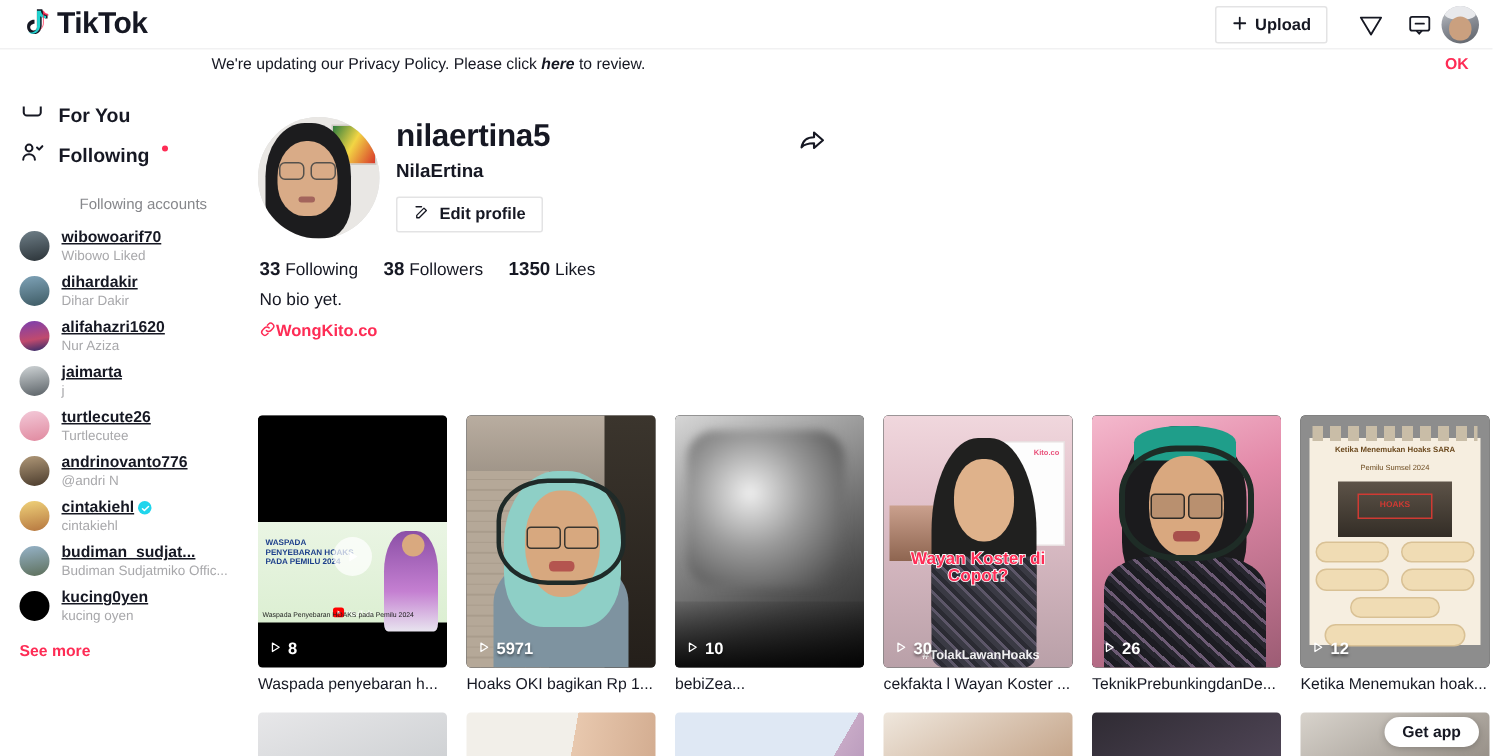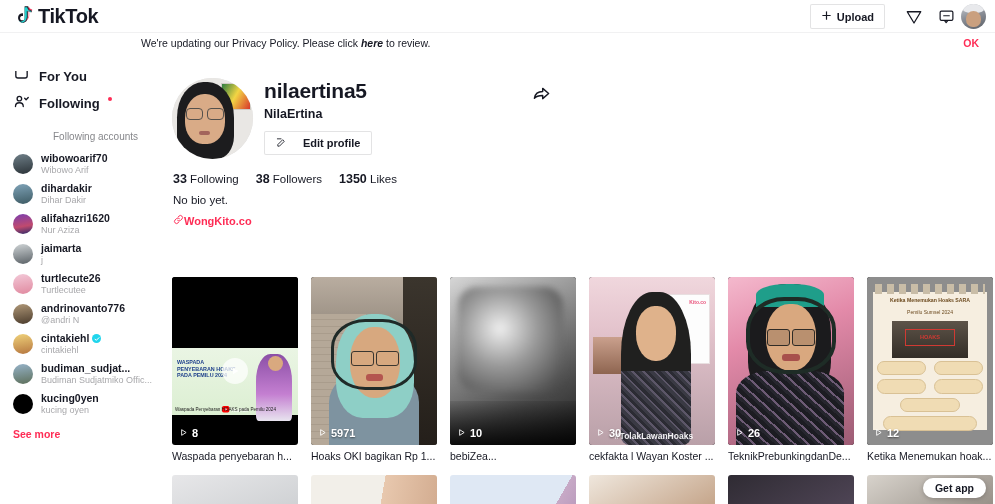--- a/index.html
+++ b/index.html
@@ -117,21 +117,21 @@
     display: flex; align-items: center; gap: 8px;
     height: 30px; padding-left: 13px; cursor: pointer;
   }
   .acct-pic {
     width: 20px; height: 20px; border-radius: 50%;
     flex-shrink: 0; overflow: hidden; position: relative;
   }
   .acct-meta { display: flex; flex-direction: column; line-height: 1.12; min-width: 0; }
   .acct-name {
     font-size: 10.5px; font-weight: 700; color: #161823;
-    white-space: nowrap; display: flex; align-items: center; gap: 3px;
+    white-space: nowrap; display: flex; align-items: center; gap: 3px; text-decoration: underline;
   }
   .acct-sub { font-size: 9px; color: #a8a8ab; white-space: nowrap; }
   .verified {
     width: 9px; height: 9px; border-radius: 50%;
     background: #20d5ec; display: inline-flex;
     align-items: center; justify-content: center; flex-shrink: 0;
   }
   .see-more {
     font-size: 10.5px; color: #fe2c55; font-weight: 600;
     padding: 9px 0 0 13px; cursor: pointer;
@@ -172,21 +172,21 @@
   .share-btn {
     position: absolute; left: 364px; top: 10px;
     width: 24px; height: 24px; cursor: pointer;
     display: flex; align-items: center; justify-content: center;
   }
   .edit-btn {
     position: absolute; left: 99px; top: 60px;
     height: 24px; padding: 0 11px;
     border: 1px solid rgba(22,24,35,0.12); border-radius: 2px;
     background: #fff; cursor: pointer;
-    display: flex; align-items: center; gap: 16px;
+    display: flex; align-items: center; gap: 6px;
     font-size: 11px; font-weight: 700; color: #161823;
     font-family: "Liberation Sans", sans-serif;
   }
   .stats {
     position: absolute; left: 8px; top: 101px;
     display: flex; gap: 17px; font-size: 11.5px; color: #161823;
   }
   .stat b { font-weight: 700; font-size: 12.5px; }
   .stat span { color: #161823; }
   .bio { position: absolute; left: 8px; top: 123px; font-size: 11.5px; }
@@ -431,21 +431,21 @@
 
 
   <div class="section-title">Following accounts</div>
 
   <div class="acct">
     <div class="acct-pic" style="background:linear-gradient(170deg,#6f7f88,#2b3338);"></div>
     <div class="acct-meta">
       <span class="acct-name">
           <span>wibowoarif70</span>
         </span>
-      <span class="acct-sub">Wibowo Arif</span>
+      <span class="acct-sub">Wibowo Liked</span>
     </div>
   </div>
   <div class="acct">
     <div class="acct-pic" style="background:linear-gradient(170deg,#7fa3b8,#3d5a63);"></div>
     <div class="acct-meta">
       <span class="acct-name">
           <span>dihardakir</span>
         </span>
       <span class="acct-sub">Dihar Dakir</span>
     </div>
@@ -658,20 +658,21 @@
 
     <div class="vcard">
       <div class="vthumb">
         <div class="t4-bg"></div>
         <div class="t4-shelf"></div>
         <div class="t4-board"></div>
         <div class="t4-kito">Kito.co</div>
         <div class="t4-hijab"></div>
         <div class="t4-pat"></div>
         <div class="t4-face"></div>
+        <div class="t4-ol">Wayan Koster di Copot?</div>
         <div class="t4-hash">#TolakLawanHoaks</div>
         <div class="views">
           <span>
             <svg width="9" height="9" viewBox="0 0 24 24" fill="none" stroke="#fff" stroke-width="2.3" stroke-linejoin="round">
                 <path d="M7 4.5l12 7.5-12 7.5z"></path>
               </svg>
           </span>
           <span>30</span>
         </div>
       </div>

